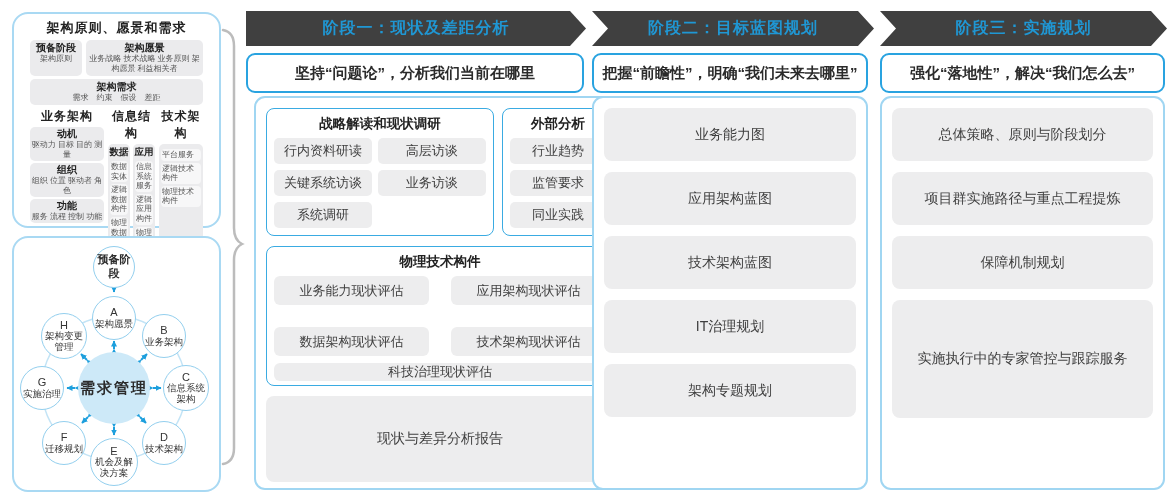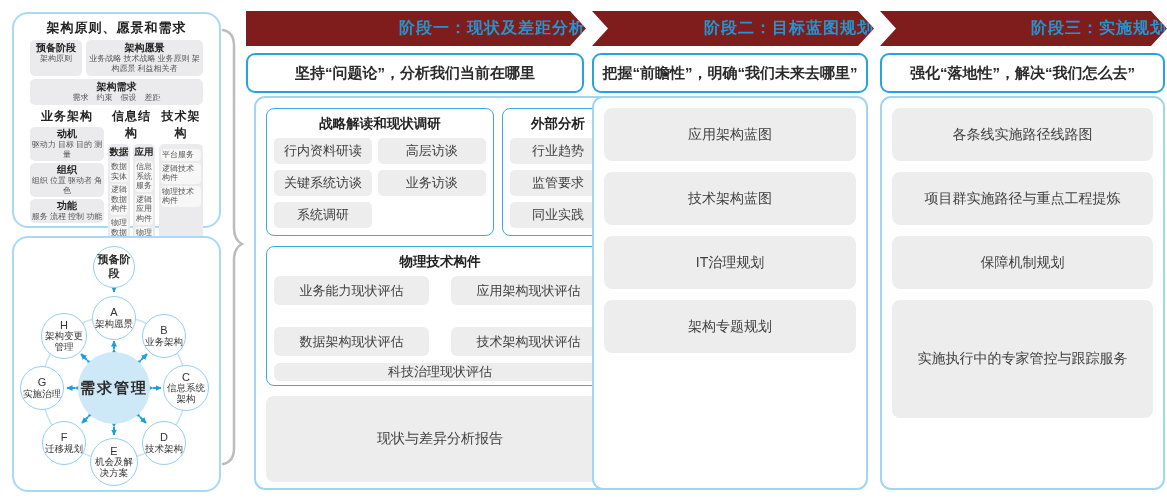--- a/index.html
+++ b/index.html
@@ -46,22 +46,22 @@
   .node .nl { font-size:11px; color:#333; }
   .node .nn { font-size:9.5px; color:#333; }
   .node-center { background:#cde9f8; border:none; z-index:1; }
   .node-center .cc { font-size:15px; font-weight:bold; color:#2b2b2b; letter-spacing:2px; line-height:1.3; }
   .node-prelim .pp { font-size:11px; font-weight:bold; color:#2b2b2b; line-height:1.25; }
 
   
   .brace { position:absolute; left:221px; top:28px; }
 
   
-  .band-seg { position:absolute; top:11px; height:35px; background:#7f1d1d;
-    display:flex; align-items:center; justify-content:flex-end;
+  .band-seg { position:absolute; top:11px; height:35px; background:#404040;
+    display:flex; align-items:center; justify-content:center;
     font-size:16px; font-weight:bold; color:#1f97d4; letter-spacing:1px; }
   .seg1 { clip-path: polygon(0 0, calc(100% - 16px) 0, 100% 50%, calc(100% - 16px) 100%, 0 100%); }
   .seg2 { clip-path: polygon(0 0, calc(100% - 16px) 0, 100% 50%, calc(100% - 16px) 100%, 0 100%, 16px 50%); }
 
   .subtitle { position:absolute; top:53px; height:40px; background:#fff;
     border:2px solid #29a3e0; border-radius:9px;
     display:flex; align-items:center; justify-content:center;
     font-size:15px; font-weight:bold; color:#2b2b2b; }
 
   .pcontent { position:absolute; top:96px; height:394px; background:#fff;
@@ -287,26 +287,27 @@
         <div class="p-chip">数据架构现状评估</div>
         <div class="p-chip">技术架构现状评估</div>
       </div>
       <div class="p-chip wide">科技治理现状评估</div>
     </div>
 
     <div class="p-chip p1-report">现状与差异分析报告</div>
   </div>
 
   <div class="pcontent stack-col" style="left:592px; width:276px;">
+    <div class="p-chip">业务能力图</div>
     <div class="p-chip">应用架构蓝图</div>
     <div class="p-chip">技术架构蓝图</div>
     <div class="p-chip">IT治理规划</div>
     <div class="p-chip">架构专题规划</div>
   </div>
 
   <div class="pcontent stack-col" style="left:880px; width:285px;">
-    <div class="p-chip">各条线实施路径线路图</div>
+    <div class="p-chip">总体策略、原则与阶段划分</div>
     <div class="p-chip">项目群实施路径与重点工程提炼</div>
     <div class="p-chip">保障机制规划</div>
     <div class="p-chip tall">实施执行中的专家管控与跟踪服务</div>
   </div>
 
 </div>
 
 </body></html>

